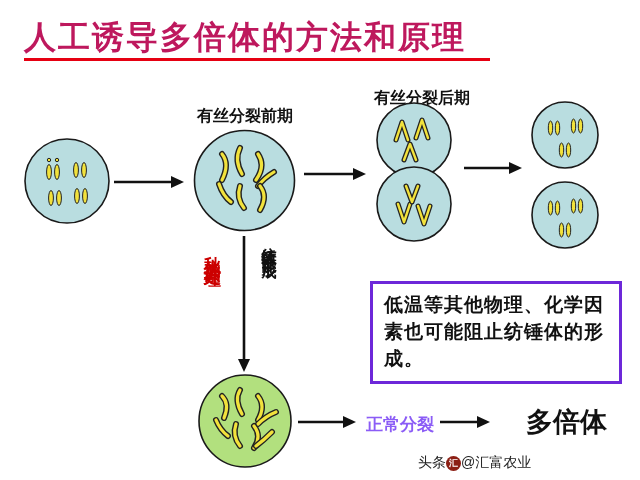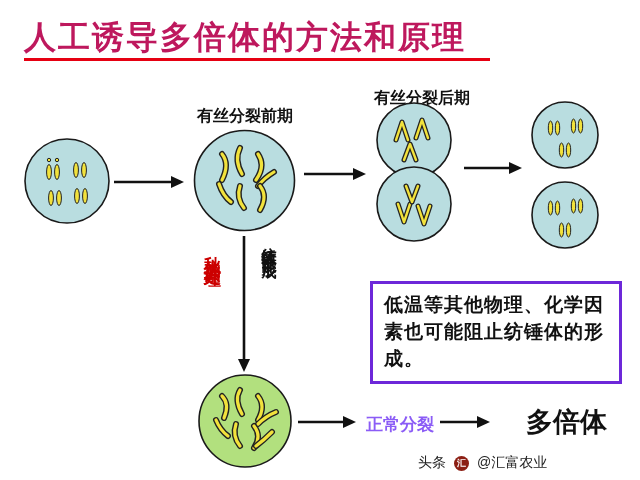--- a/index.html
+++ b/index.html
@@ -31,21 +31,21 @@
   .vtext.black{color:#111;font-size:15px;}
   .note-box{
     left:370px;top:281px;width:224px;
     border:3px solid #6d28d9;padding:8px 11px;
     font-size:19px;font-weight:bold;line-height:1.42;color:#111;
     letter-spacing:1px;
   }
   .normal-div{left:366px;top:413px;font-size:17px;font-weight:bold;color:#8b5cf6;white-space:nowrap;}
   .polyploid{left:494px;top:404px;font-size:27px;font-weight:bold;color:#111;white-space:nowrap;margin-left:32px;}
   .watermark{
-    left:418px;top:454px;font-size:14px;color:#222;display:flex;align-items:center;gap:8px;
+    left:418px;top:454px;font-size:14px;color:#222;display:flex;align-items:center;gap:0;
   }
   .wm-icon{
     width:15px;height:15px;border-radius:50%;background:#8c1f14;color:#fff;
     font-size:9px;display:flex;align-items:center;justify-content:center;font-weight:bold;
   }
 </style>
 </head>
 <body>
 
 <div id="stage">

